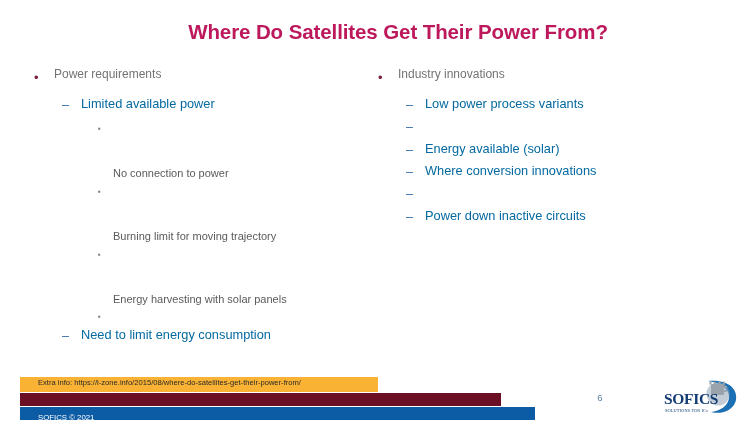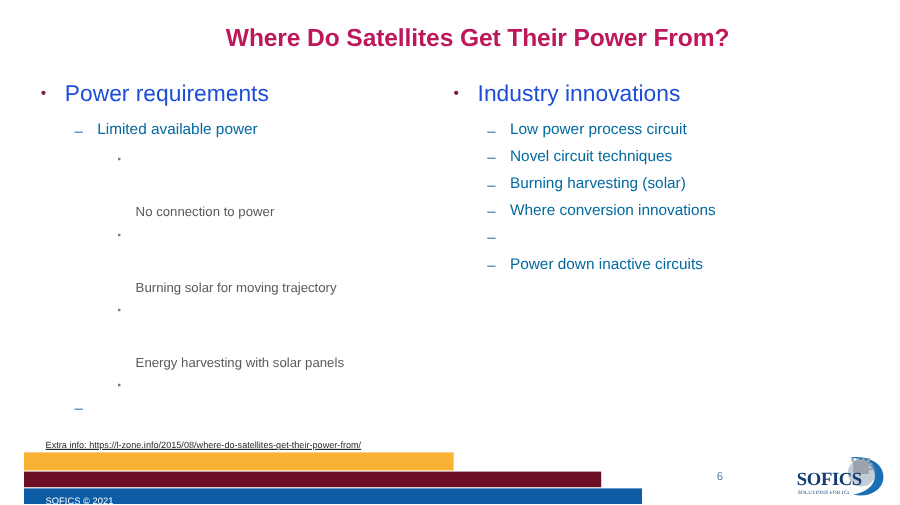--- a/index.html
+++ b/index.html
@@ -54,22 +54,22 @@
 
   
   .lvl1{ margin-bottom:6px; }
   .lvl1 .bullet-mark{
     width:20px;
     font-size:13px;
     color:#7B2039;
     padding-top:3px;
   }
   .lvl1 .bullet-text{
-    font-size:19px;
-    color:#1d4ed8;
+    font-size:12px;
+    color:#737373;
   }
 
   
   .lvl2{ margin-bottom:4px; padding-left:28px; }
   .lvl2 .bullet-mark{
     width:19px;
     font-size:12.5px;
     color:#2E6BA8;
     padding-top:1px;
   }
@@ -118,23 +118,22 @@
     width:515px;
     height:13px;
     background:#0B5BA5;
   }
   .bar-label{
     position:absolute;
     white-space:nowrap;
     font-size:7.6px;
   }
   .extra-info{
-    left:38px; top:366px;
+    left:38px; top:378px;
     color:#2A2A2A;
-    text-decoration:underline;
   }
   .copyright{
     left:38px; top:413px;
     color:#FFFFFF;
     font-size:7.8px;
   }
 
   
   .page-number{
     position:absolute;
@@ -175,60 +174,60 @@
     </div>
 
     <div class="spacer-3"></div>
 
     <div class="bullet-row lvl3">
       <span class="bullet-mark">▪</span>
       <span class="bullet-text">No connection to power</span>
     </div>
     <div class="bullet-row lvl3">
       <span class="bullet-mark">▪</span>
-      <span class="bullet-text">Burning solar for moving trajectory</span>
+      <span class="bullet-text">Burning limit for moving trajectory</span>
     </div>
     <div class="bullet-row lvl3">
       <span class="bullet-mark">▪</span>
       <span class="bullet-text">Energy harvesting with solar panels</span>
     </div>
     <div class="bullet-row lvl3">
       <span class="bullet-mark">▪</span>
     </div>
 
     <div class="spacer-3"></div>
 
     <div class="bullet-row lvl2">
       <span class="bullet-mark">–</span>
+      <span class="bullet-text">Need to limit energy consumption</span>
     </div>
 
   </div>
 
   <div class="column col-right">
 
     <div class="bullet-row lvl1">
       <span class="bullet-mark">•</span>
       <span class="bullet-text">Industry innovations</span>
     </div>
 
     <div class="spacer-2"></div>
 
     <div class="bullet-row lvl2">
       <span class="bullet-mark">–</span>
-      <span class="bullet-text">Low power process circuit</span>
-    </div>
-    <div class="right-gap"></div>
-    <div class="bullet-row lvl2">
-      <span class="bullet-mark">–</span>
-      <span class="bullet-text">Novel circuit techniques</span>
-    </div>
-    <div class="right-gap"></div>
-    <div class="bullet-row lvl2">
-      <span class="bullet-mark">–</span>
-      <span class="bullet-text">Burning harvesting (solar)</span>
+      <span class="bullet-text">Low power process variants</span>
+    </div>
+    <div class="right-gap"></div>
+    <div class="bullet-row lvl2">
+      <span class="bullet-mark">–</span>
+    </div>
+    <div class="right-gap"></div>
+    <div class="bullet-row lvl2">
+      <span class="bullet-mark">–</span>
+      <span class="bullet-text">Energy available (solar)</span>
     </div>
     <div class="right-gap"></div>
     <div class="bullet-row lvl2">
       <span class="bullet-mark">–</span>
       <span class="bullet-text">Where conversion innovations</span>
     </div>
     <div class="right-gap"></div>
     <div class="bullet-row lvl2">
       <span class="bullet-mark">–</span>
     </div>

